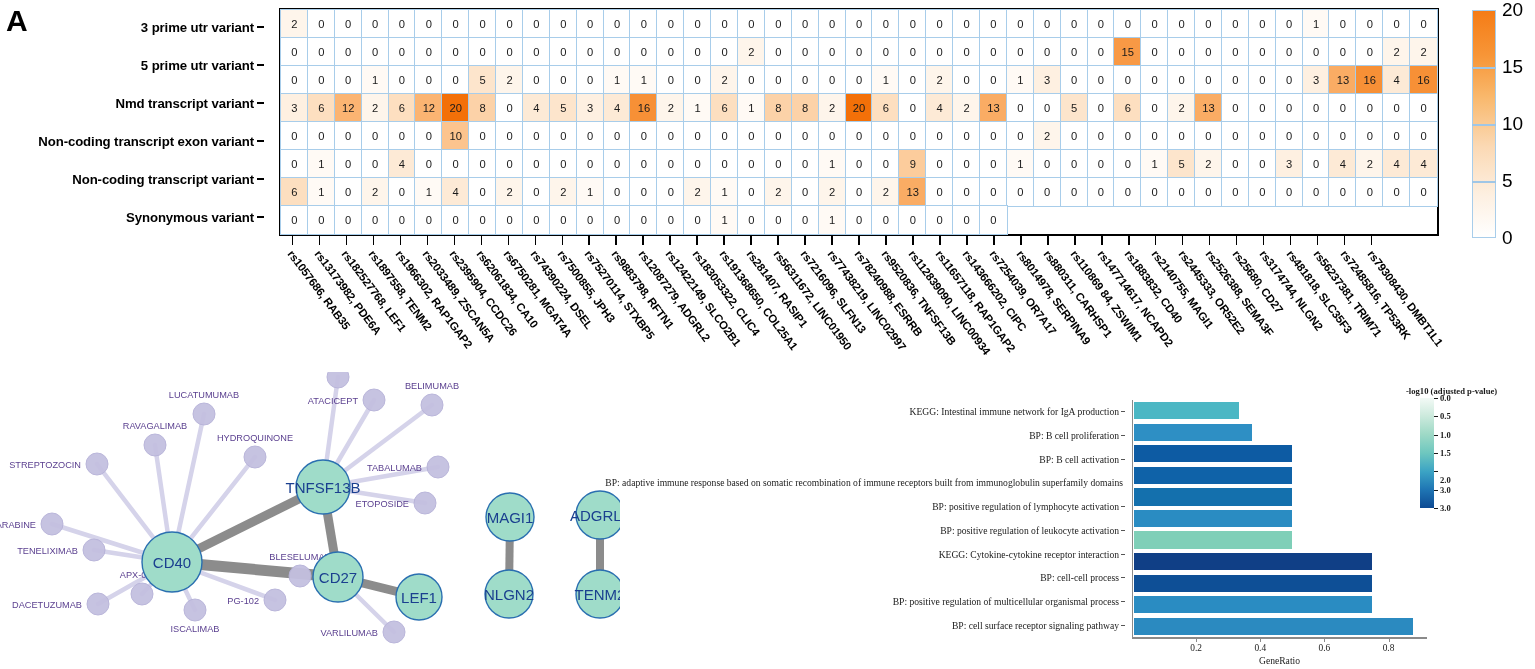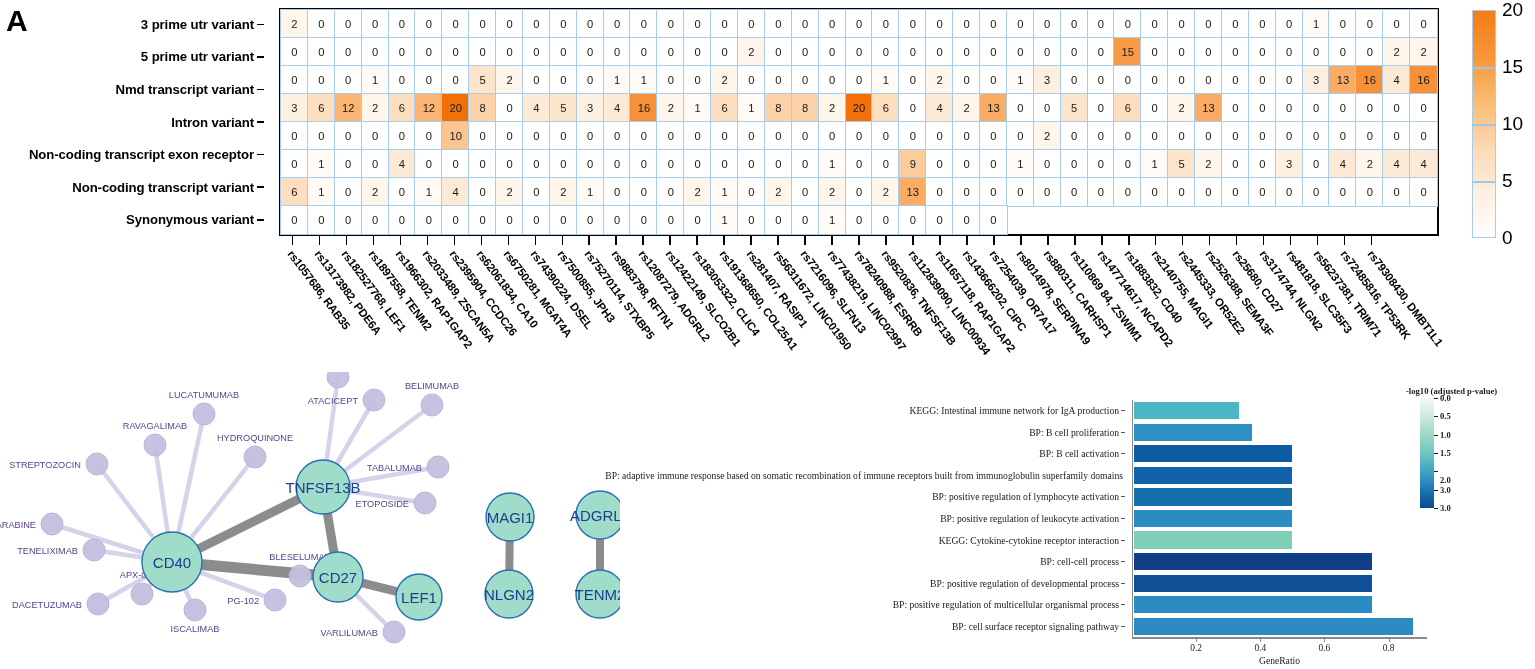--- a/index.html
+++ b/index.html
@@ -163,24 +163,21 @@
       <div class="rowlabel">
         <span>3 prime utr variant</span>
       </div>
       <div class="rowlabel">
         <span>5 prime utr variant</span>
       </div>
       <div class="rowlabel">
         <span>Nmd transcript variant</span>
       </div>
       <div class="rowlabel">
-        <span>Intron variant</span>
-      </div>
-      <div class="rowlabel">
-        <span>Non-coding transcript exon receptor</span>
+        <span>Non-coding transcript exon variant</span>
       </div>
       <div class="rowlabel">
         <span>Non-coding transcript variant</span>
       </div>
       <div class="rowlabel">
         <span>Synonymous variant</span>
       </div>
     </div>
 
   <div id="heat-grid-wrap">
@@ -798,23 +795,20 @@
       <div class="c-rowlabel">
         <span>BP: positive regulation of leukocyte activation</span>
       </div>
       <div class="c-rowlabel">
         <span>KEGG: Cytokine-cytokine receptor interaction</span>
       </div>
       <div class="c-rowlabel">
         <span>BP: cell-cell process</span>
       </div>
       <div class="c-rowlabel">
-        <span>BP: positive regulation of developmental process</span>
-      </div>
-      <div class="c-rowlabel">
         <span>BP: positive regulation of multicellular organismal process</span>
       </div>
       <div class="c-rowlabel">
         <span>BP: cell surface receptor signaling pathway</span>
       </div>
     </div>
 
   <div id="c-plot">
     <div id="c-bars">
         <div class="c-bar-row">

